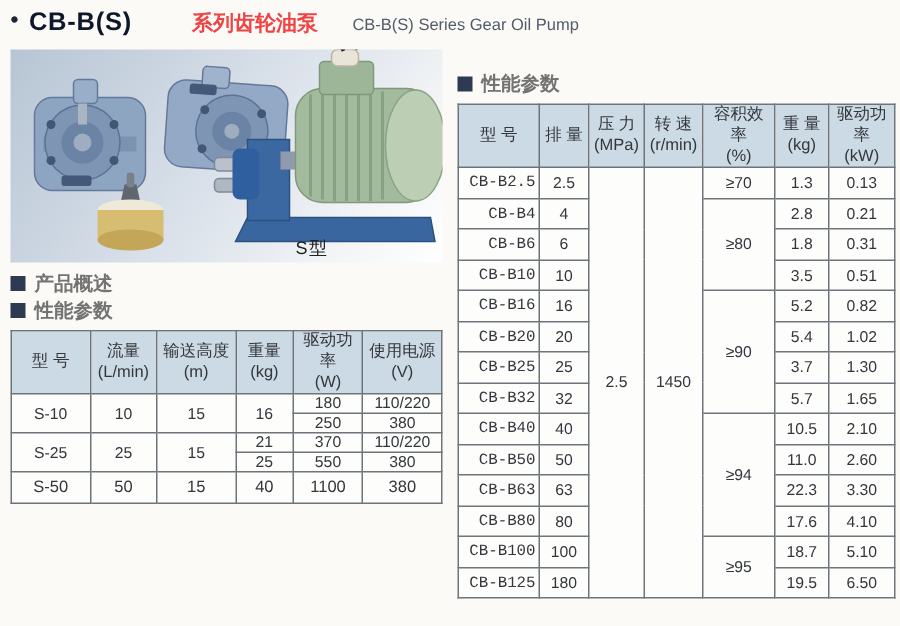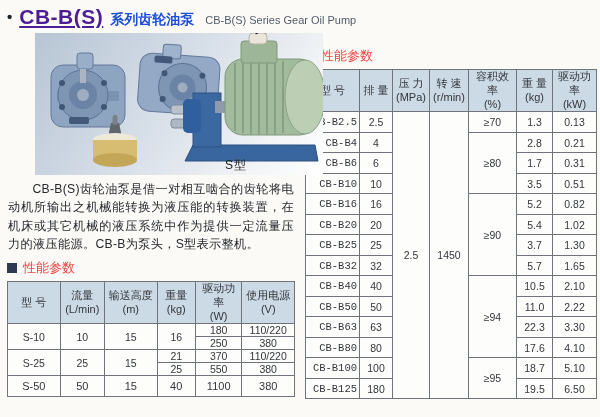--- a/index.html
+++ b/index.html
@@ -7,38 +7,37 @@
   body {
     font-family: "Liberation Sans", "DejaVu Sans", sans-serif;
     background: #fbfaf7;
     color: #22262c;
   }
   .page { position: relative; width: 600px; height: 417px; padding: 5px 7px 0 7px; }
 
   
   .title-row { display: flex; align-items: baseline; gap: 7px; height: 26px; white-space: nowrap; }
   .title-bullet { font-size: 15px; font-weight: bold; color: #1d2430; transform: translateY(-2px); }
-  .title-code { font-size: 21px; font-weight: bold; letter-spacing: 0.5px; color: #4c1d95; text-decoration: underline; }
-  .title-series { font-size: 14px; font-weight: bold; color: #1d4ed8; }
-  .title-en { font-size: 11px; color: #525c69; margin-left: 4px; }
+  .title-code { font-size: 17px; font-weight: bold; letter-spacing: 0.5px; color: #0f172a; }
+  .title-series { font-size: 14px; font-weight: bold; color: #ef4444; margin-left: 33px; }
+  .title-en { font-size: 11px; color: #525c69; margin-left: 16px; }
 
   .columns { display: flex; gap: 10px; margin-top: 2px; }
   .col-left { width: 288px; flex: none; }
   .col-right { flex: 1; }
 
   
-  .sect-head { display: flex; align-items: center; gap: 6px; font-size: 13px; font-weight: normal; color: #ef4444; }
+  .sect-head { display: flex; align-items: center; gap: 6px; font-size: 13px; font-weight: bold; color: #737373; }
   .sect-head .sq { width: 10px; height: 10px; background: #2e3a52; flex: none; }
 
   
   .photo {
     position: relative; width: 288px; height: 142px;
     background: linear-gradient(125deg, #b7c5d4 0%, #d6dee8 45%, #f2f4f6 80%, #ffffff 100%);
     margin-bottom: 5px;
-    margin-left: 28px;
   }
   .photo svg { display: block; }
   .photo-label { position: absolute; bottom: 1px; left: 190px; font-size: 12px; color: #222; letter-spacing: 1px; }
 
   
   .overview-text {
     font-size: 12.2px; line-height: 1.5; text-align: justify; text-indent: 2em;
     margin: 4px 1px 6px 1px; color: #26292e; letter-spacing: 0.3px;
   }
 
@@ -138,21 +137,24 @@
             <ellipse cx="120" cy="50" rx="20" ry="37" fill="#bccfb5" stroke="#8aa385"></ellipse>
 
             <rect x="56" y="-6" width="36" height="22" rx="3" fill="#9db698" stroke="#7e9879"></rect>
             <rect x="64" y="-14" width="18" height="11" rx="4" fill="#e9e5d8" stroke="#b9b5a6"></rect>
             <path d="M72 -13 C 64 -30, 86 -30, 80 -14" fill="none" stroke="#20242a" stroke-width="2.5"></path>
           </g>
         </svg>
         <div class="photo-label">S型</div>
       </div>
 
-      <p class="overview-text">CB-B(S)齿轮油泵是借一对相互啮合的齿轮将电动机所输出之机械能转换为液压能的转换装置，在机床或其它机械的液压系统中作为提供一定流量压力的液压能源。CB-B为泵头，S型表示整机。</p>
+      <div class="sect-head">
+        <span class="sq"></span>
+        <span>产品概述</span>
+      </div>
 
       <div class="sect-head">
         <span class="sq"></span>
         <span>性能参数</span>
       </div>
       <table class="s-table outer">
         <colgroup>
           <col style="width:52px">
             <col style="width:44px">
             <col style="width:52px">
@@ -283,21 +285,21 @@
             <tr>
               <td class="model">CB-B4</td>
               <td>4</td>
               <td rowspan="3">≥80</td>
               <td>2.8</td>
               <td>0.21</td>
             </tr>
             <tr>
               <td class="model">CB-B6</td>
               <td>6</td>
-              <td>1.7</td>
+              <td>1.8</td>
               <td>0.31</td>
             </tr>
             <tr>
               <td class="model">CB-B10</td>
               <td>10</td>
               <td>3.5</td>
               <td>0.51</td>
             </tr>
             <tr>
               <td class="model">CB-B16</td>
@@ -328,21 +330,21 @@
               <td class="model">CB-B40</td>
               <td>40</td>
               <td rowspan="4">≥94</td>
               <td>10.5</td>
               <td>2.10</td>
             </tr>
             <tr>
               <td class="model">CB-B50</td>
               <td>50</td>
               <td>11.0</td>
-              <td>2.22</td>
+              <td>2.60</td>
             </tr>
             <tr>
               <td class="model">CB-B63</td>
               <td>63</td>
               <td>22.3</td>
               <td>3.30</td>
             </tr>
             <tr>
               <td class="model">CB-B80</td>
               <td>80</td>

